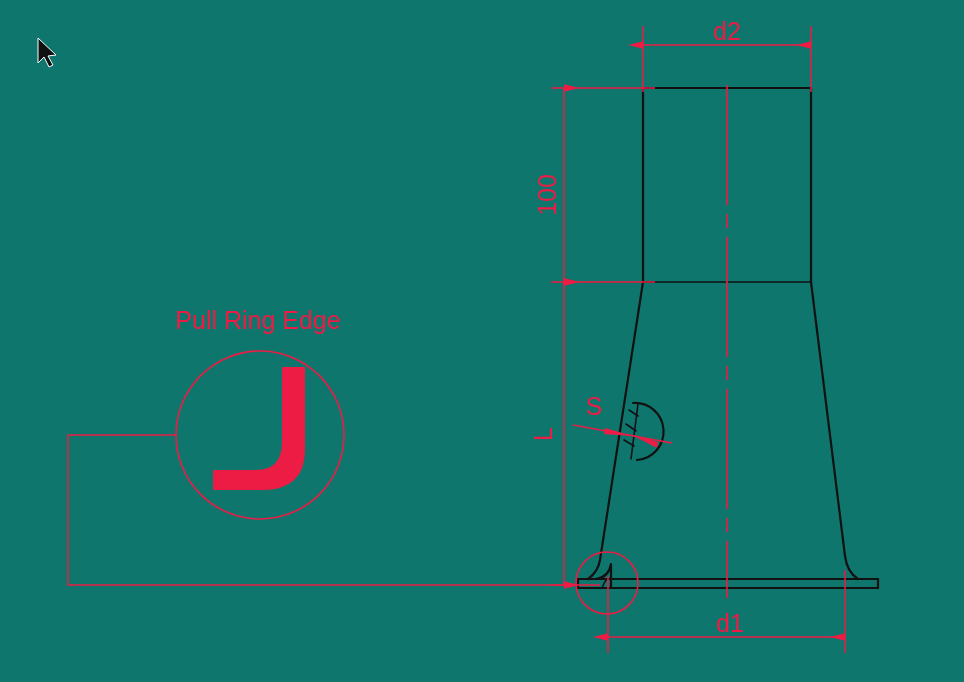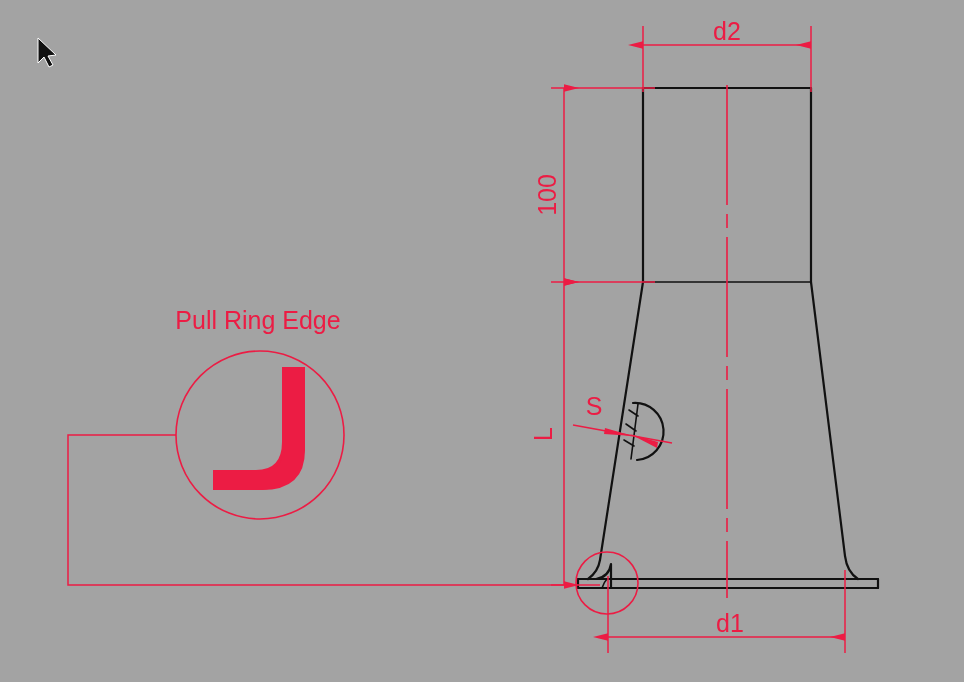--- a/index.html
+++ b/index.html
@@ -11,21 +11,21 @@
   body {
     width: 964px;
     height: 682px;
     overflow: hidden;
     font-family: "Liberation Sans", sans-serif;
   }
   #drawing-root {
     position: relative;
     width: 964px;
     height: 682px;
-    background: #a3a3a3;
+    background: #0f766e;
   }
   #drawing-svg {
     position: absolute;
     top: 0;
     left: 0;
     width: 964px;
     height: 682px;
     display: block;
   }
   .dim-text {

